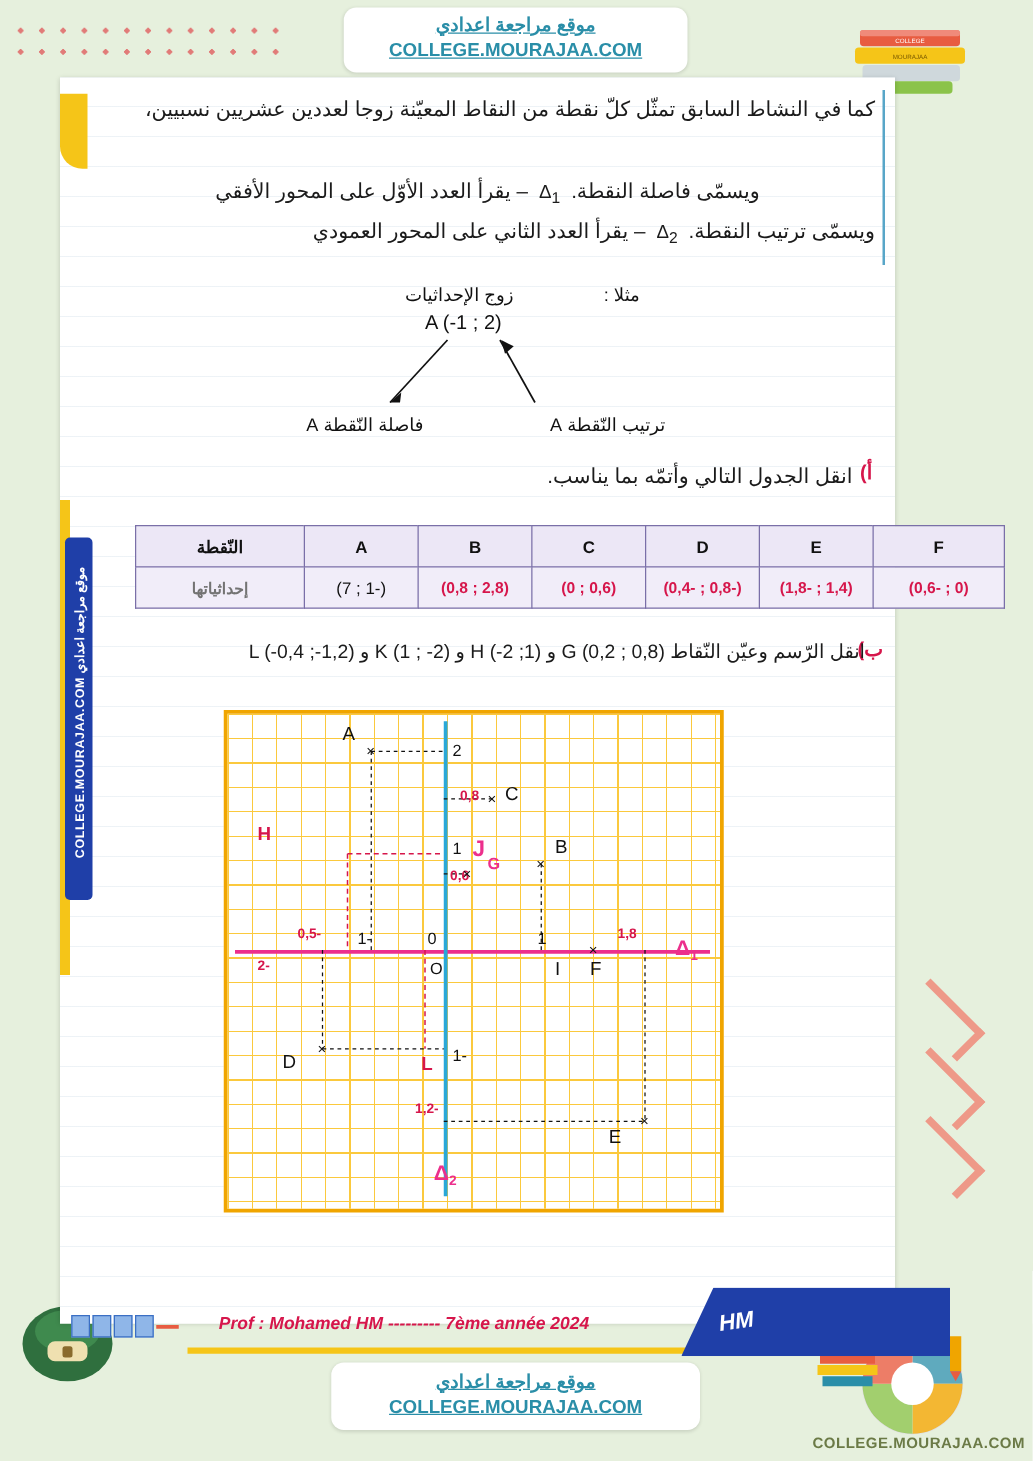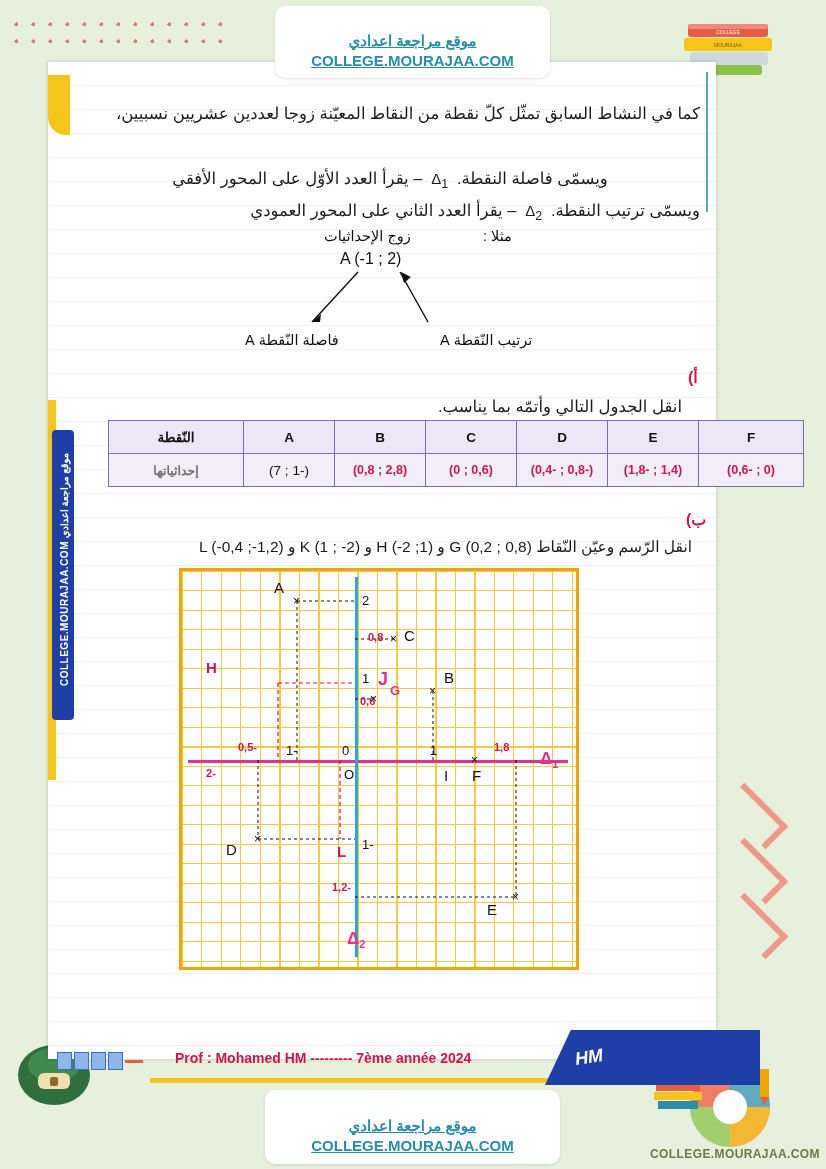--- a/index.html
+++ b/index.html
@@ -27,27 +27,27 @@
   .left-blue-tab{position:absolute;left:52px;top:430px;width:22px;height:290px;background:#1f3fa8;border-radius:4px;}
   .left-blue-tab span{
     position:absolute;left:-128px;top:134px;width:280px;transform:rotate(-90deg);
     color:#fff;font-size:10px;font-weight:bold;text-align:center;letter-spacing:.5px;}
   .left-yellow-strip{position:absolute;left:48px;top:400px;width:8px;height:380px;background:#f5c518;}
   
   .banner{
     position:absolute;background:#fff;border-radius:10px;text-align:center;
     box-shadow:0 1px 3px rgba(0,0,0,.12);
   }
-  .banner .b1{color:#2a8ea8;font-size:15px;font-weight:bold;text-decoration:underline;line-height:20px;margin-top:20px;}
+  .banner .b1{color:#2a8ea8;font-size:15px;font-weight:bold;text-decoration:underline;line-height:20px;}
   .banner .b2{color:#2a8ea8;font-size:15px;font-weight:bold;text-decoration:underline;line-height:20px;}
   .banner-top{left:275px;top:6px;width:275px;padding:5px 0 7px;}
   .banner-bottom{left:265px;top:1090px;width:295px;padding:6px 0 8px;}
   .corner-tr{position:absolute;right:6px;bottom:8px;color:#6b7a46;font-size:12px;font-weight:bold;letter-spacing:.4px;}
   
-  .txt{position:absolute;direction:rtl;text-align:right;color:#1b1b1b;font-size:16.5px;line-height:27px;margin-top:25px;}
+  .txt{position:absolute;direction:rtl;text-align:right;color:#1b1b1b;font-size:16.5px;line-height:27px;}
   .vbar{position:absolute;width:2px;background:#58a6c8;}
   
   .ex{position:absolute;direction:rtl;font-size:14.5px;color:#111;}
   
   table.tbl{position:absolute;border-collapse:collapse;direction:rtl;}
   table.tbl td{border:1px solid #7a6fa8;padding:5px 6px;text-align:center;font-size:13.5px;height:22px;}
   table.tbl tr.head td{background:#ece7f6;color:#111;font-weight:bold;}
   table.tbl tr.vals td{background:#f1edf9;color:#d6164b;font-weight:bold;font-size:12.5px;}
   table.tbl tr.vals td.black{color:#111;font-weight:normal;font-size:13.5px;}
   .lbl-a{position:absolute;color:#d6164b;font-size:16px;font-weight:bold;}
@@ -58,21 +58,21 @@
       repeating-linear-gradient(to right,#fbc93d 0 1px, transparent 1px 19.5px),
       repeating-linear-gradient(to bottom,#fbc93d 0 1px, transparent 1px 19.5px);
   }
   .axis-h{position:absolute;left:6px;top:189px;width:380px;height:3px;background:#ec2f8c;}
   .axis-v{position:absolute;left:173px;top:6px;width:3px;height:380px;background:#29a8d8;}
   .gl{position:absolute;font-size:13px;color:#111;}
   .gl.red{color:#d6164b;font-weight:bold;font-size:11px;}
   .gl.pink{color:#ec2f8c;font-weight:bold;font-size:17px;}
   .pt{position:absolute;font-size:12px;color:#111;}
   
-  .prof{position:absolute;left:175px;top:1050px;color:#d6164b;font-size:14px;font-weight:bold;}
+  .prof{position:absolute;left:175px;top:1050px;color:#d6164b;font-size:14px;font-weight:bold;font-style:italic;}
   .blue-flag{position:absolute;left:545px;top:1030px;width:215px;height:55px;background:#1f3fa8;
     clip-path:polygon(12% 0,100% 0,100% 100%,0 100%);}
   .blue-flag span{position:absolute;left:30px;top:17px;color:#fff;font-size:18px;font-weight:bold;font-style:italic;transform:rotate(-8deg);}
   .yellow-line{position:absolute;left:150px;top:1078px;width:420px;height:5px;background:#f5c518;}
   .sq{position:absolute;top:1052px;width:13px;height:16px;background:#8fb6e8;border:1px solid #3b6fc4;}
   
   .chev{position:absolute;right:40px;width:56px;height:26px;border:6px solid #f08a7a;
     border-left:none;border-bottom:none;transform:skewX(0) rotate(45deg);opacity:.85;}
   
   .books{position:absolute;right:40px;top:10px;width:110px;height:70px;}

